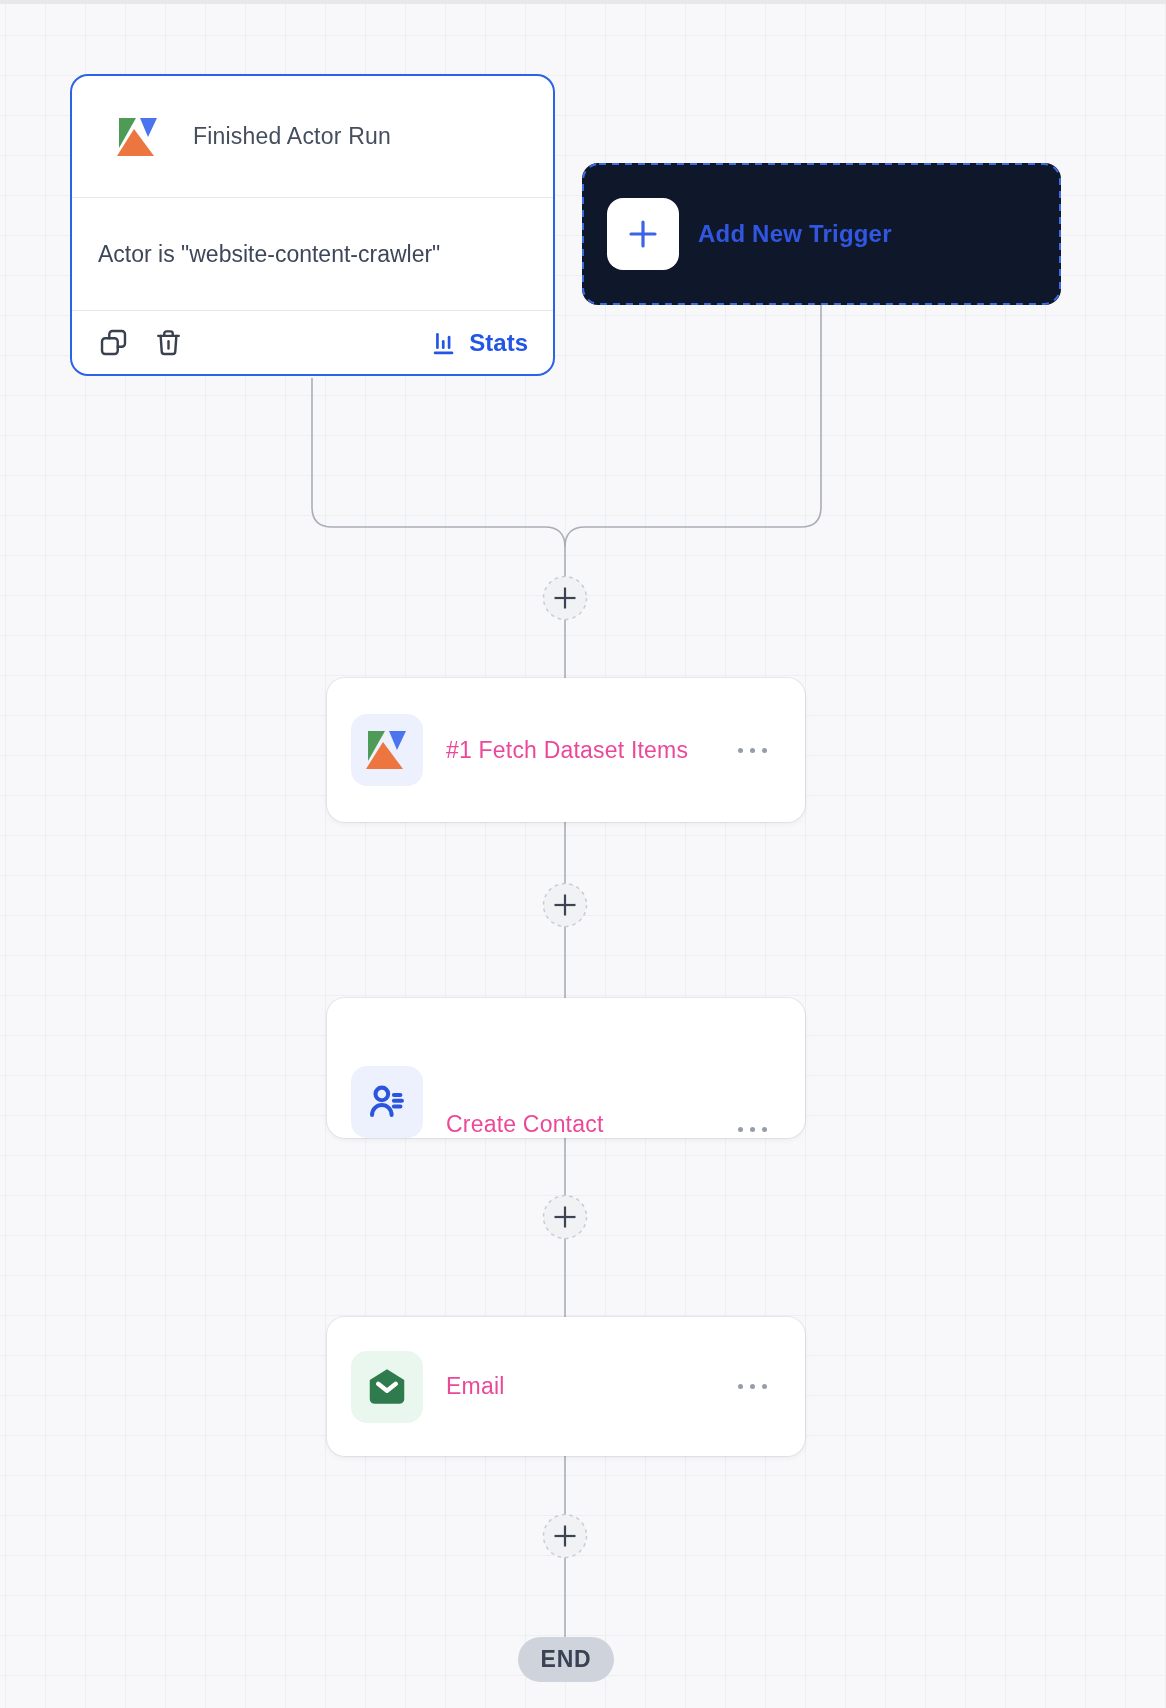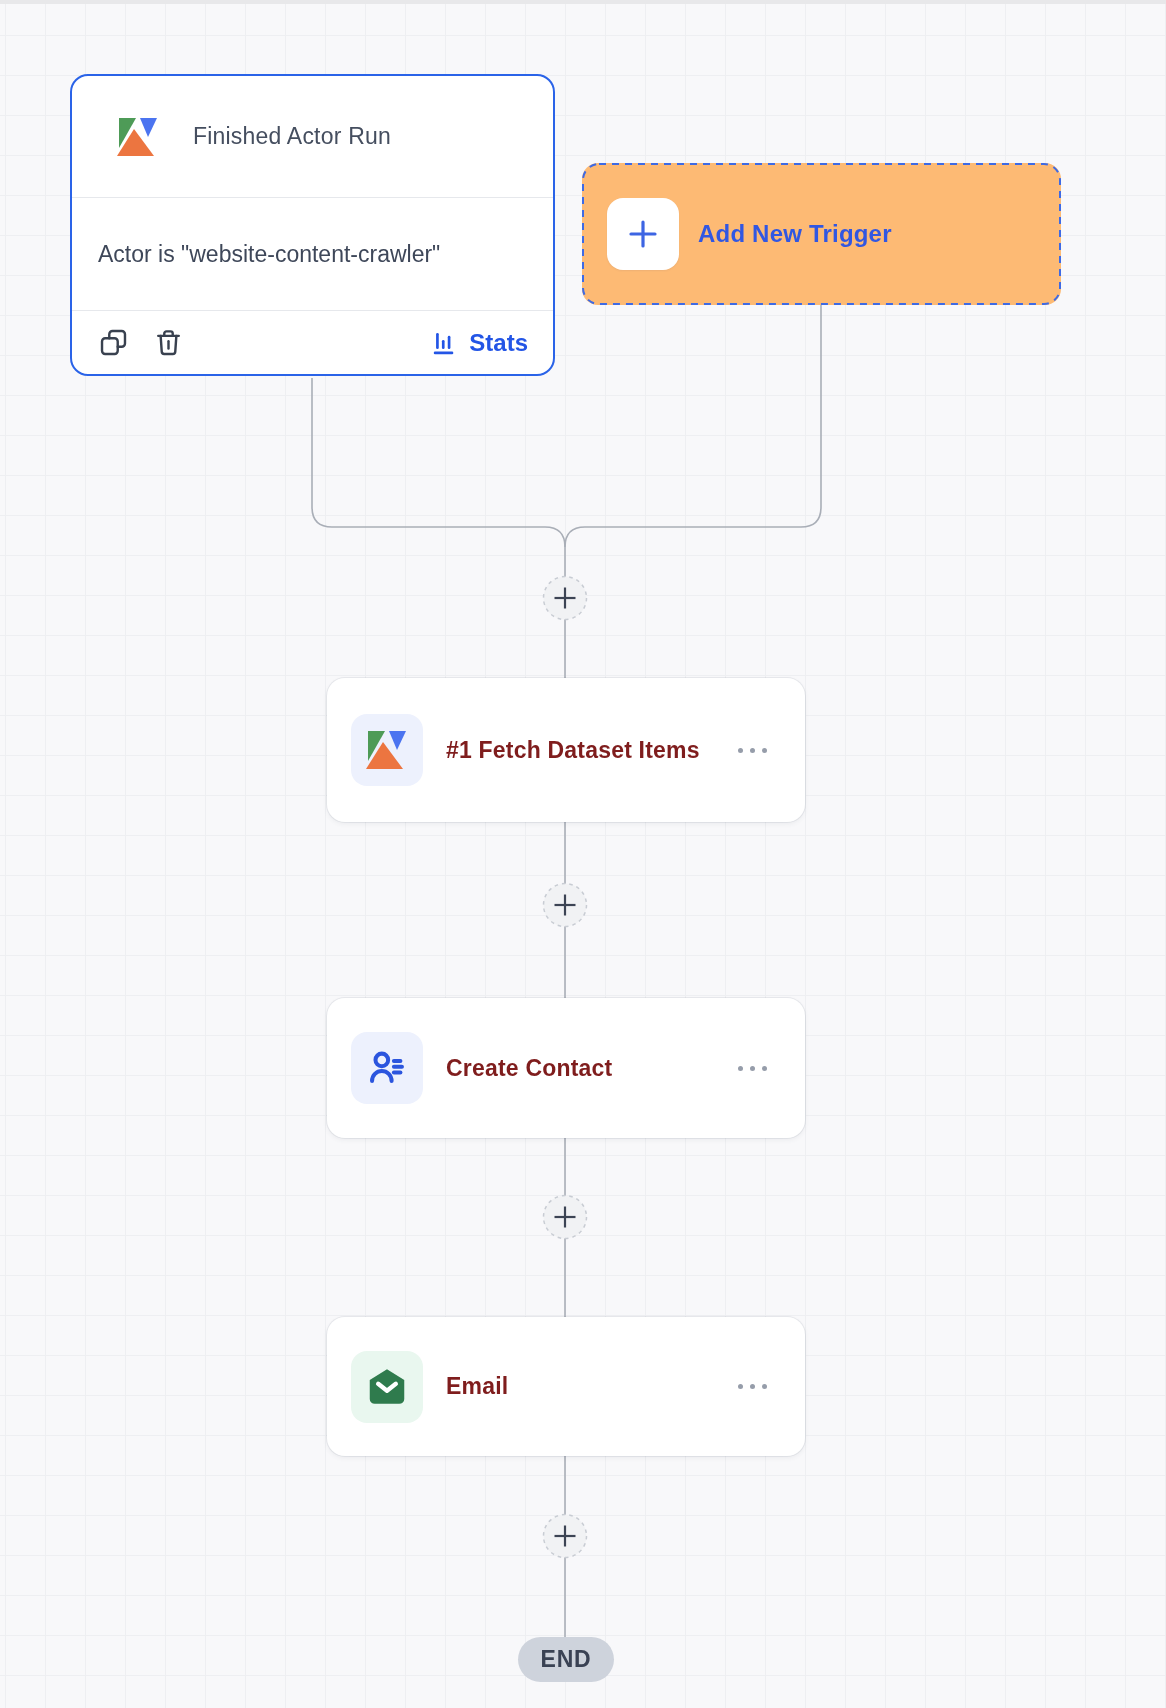--- a/index.html
+++ b/index.html
@@ -29,41 +29,41 @@
   .tc-footer{flex:1;display:flex;align-items:center;padding:0 25px 0 27px;gap:26px;}
   .tc-title{font-size:23px;font-weight:500;color:#454E5F;letter-spacing:.2px;}
   .tc-cond{font-size:23px;font-weight:400;color:#3E4759;}
   .icon-btn{display:flex;align-items:center;justify-content:center;cursor:pointer;background:none;border:none;padding:0;}
   .stats-group{margin-left:auto;display:flex;align-items:center;gap:10px;cursor:pointer;}
   .stats-label{font-size:24px;font-weight:700;color:#2355E6;}
 
   
   .add-trigger{
     position:absolute;left:582px;top:163px;width:479px;height:142px;
-    background:#fdba74;border-radius:16px;box-sizing:border-box;
+    background:#0f172a;border-radius:16px;box-sizing:border-box;
     display:flex;align-items:center;padding-left:25px;gap:19px;cursor:pointer;
   }
   .add-trigger .dash{position:absolute;left:0;top:0;width:100%;height:100%;pointer-events:none;}
   .plus-tile{width:72px;height:72px;background:#fff;border-radius:16px;
     display:flex;align-items:center;justify-content:center;box-shadow:0 1px 2px rgba(40,60,110,.07);}
   .add-label{font-size:24px;font-weight:700;color:#3157E2;letter-spacing:.2px;}
 
   
   .node-card{
     position:absolute;left:327px;width:478px;background:#fff;border-radius:18px;
     box-sizing:border-box;display:flex;align-items:center;padding:0 38px 0 24px;gap:23px;
     box-shadow:0 0 0 1px rgba(55,65,90,.08),0 2px 5px rgba(55,65,90,.07);
   }
   .node-fetch{top:678px;height:144px;}
-  .node-contact{top:998px;height:140px;}
+  .node-contact{top:998px;height:140px;align-items:flex-end;}
   .node-email{top:1317px;height:139px;}
   .icon-tile{width:72px;height:72px;border-radius:16px;display:flex;align-items:center;justify-content:center;flex:0 0 auto;}
   .tile-blue{background:#EDF1FD;}
   .tile-green{background:#E9F7EF;}
-  .node-title{font-size:23px;font-weight:700;color:#7f1d1d;letter-spacing:.2px;}
+  .node-title{font-size:23px;font-weight:400;color:#ec4899;letter-spacing:.2px;}
   .kebab{margin-left:auto;display:flex;gap:7px;cursor:pointer;padding:6px 0;}
   .kebab i{width:5px;height:5px;border-radius:50%;background:#969DAA;display:block;}
 
   
   .plus-node{position:absolute;width:46px;height:46px;cursor:pointer;}
   .pn1{left:542px;top:575px;}
   .pn2{left:542px;top:882px;}
   .pn3{left:542px;top:1194px;}
   .pn4{left:542px;top:1513px;}
 

